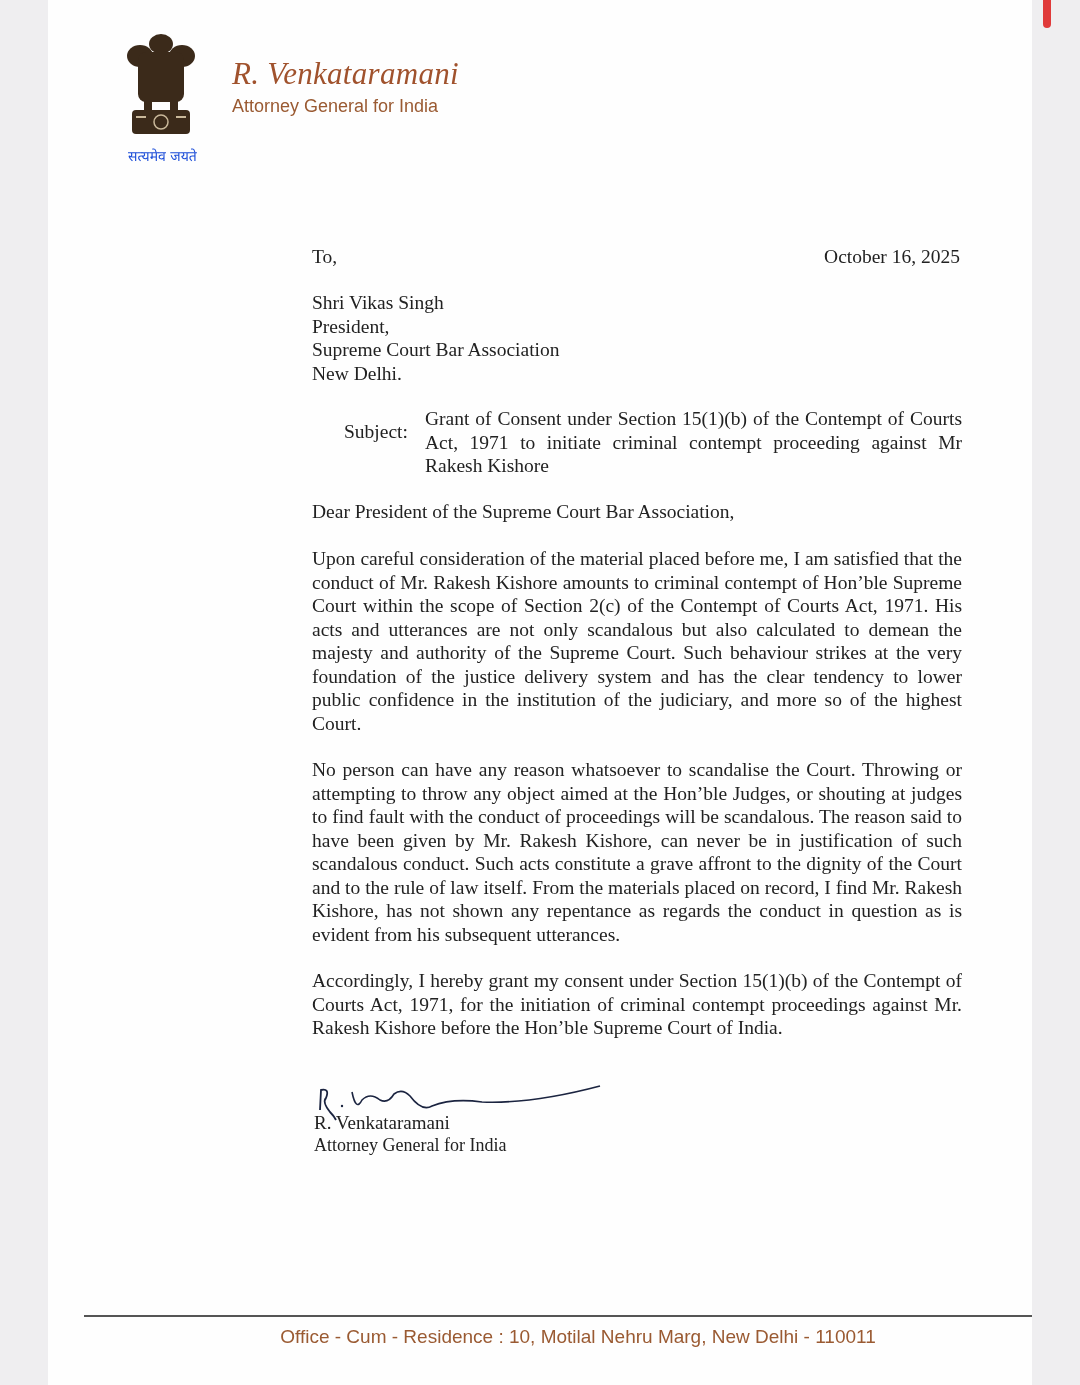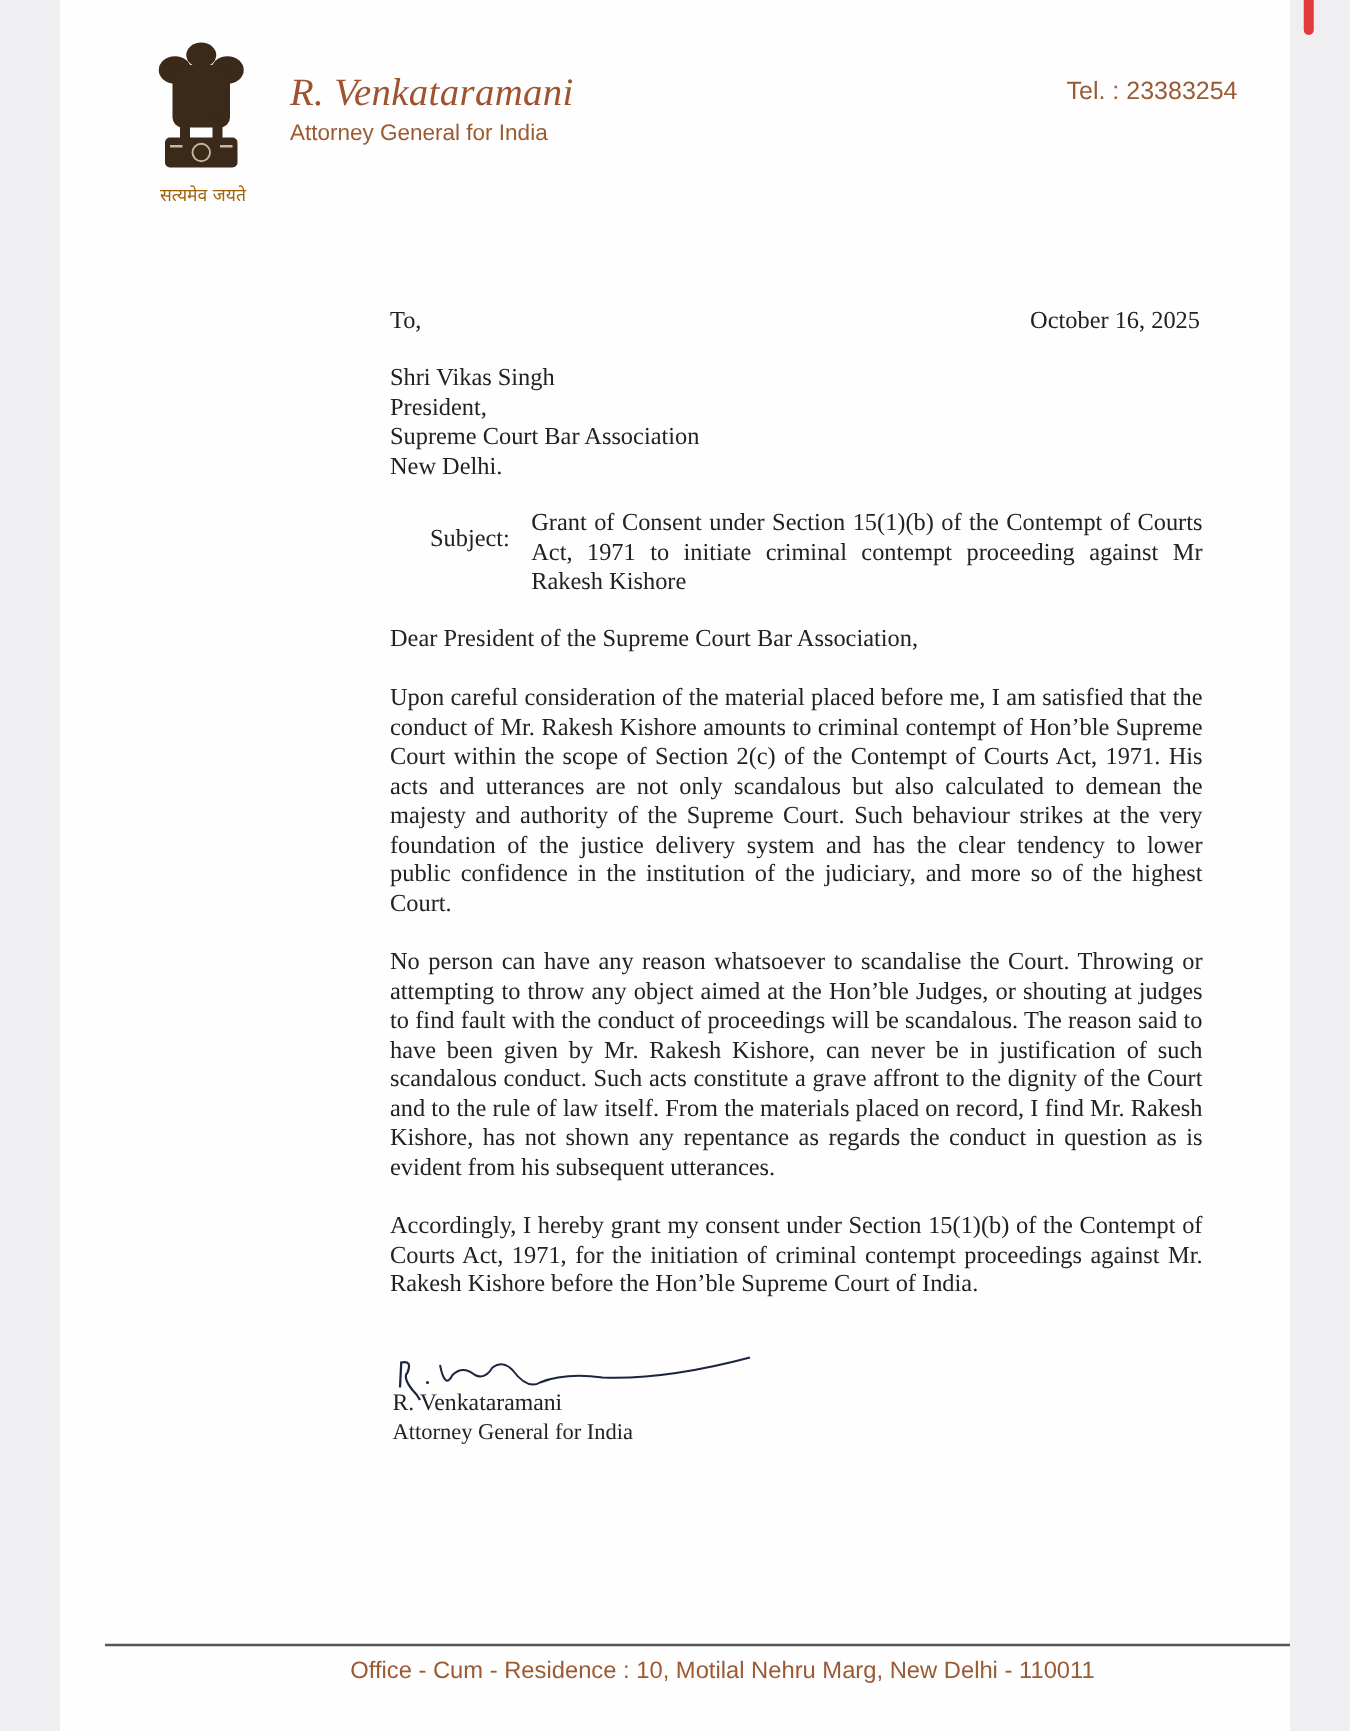--- a/index.html
+++ b/index.html
@@ -1,20 +1,20 @@
 <!DOCTYPE html>
 <html><head>
 <meta charset="utf-8">
 <style>
   html, body { margin:0; padding:0; }
   body { width:1080px; height:1385px; background:#efeef0; position:relative; overflow:hidden; font-family:"Liberation Serif", serif; }
   .page { position:absolute; left:48px; top:0; width:984px; height:1385px; background:#fefefe; }
   .red-mark { position:absolute; left:1043px; top:0; width:8px; height:28px; background:#e03a3a; border-radius:0 0 4px 4px; }
   .emblem { position:absolute; left:122px; top:30px; width:78px; height:110px; }
-  .emblem-motto { position:absolute; left:128px; top:146px; font-size:14px; color:#a16207; font-family:"DejaVu Sans", sans-serif; }
+  .emblem-motto { position:absolute; left:128px; top:146px; font-size:14px; color:#1d4ed8; font-family:"DejaVu Sans", sans-serif; }
   .lh-name { position:absolute; left:232px; top:56px; font-family:"Liberation Serif", serif; font-style:italic; font-size:31px; color:#a0522d; letter-spacing:0.3px; }
   .lh-title { position:absolute; left:232px; top:96px; font-family:"Liberation Sans", sans-serif; font-size:18px; color:#9a5a32; }
   .lh-addr { position:absolute; right:90px; top:60px; text-align:right; font-family:"Liberation Sans", sans-serif; font-size:20px; line-height:26px; color:#9a5a32; }
   .lh-addr sup { font-size:11px; }
   .body-text { color:#222; font-size:19.5px; line-height:23.5px; }
   .date { position:absolute; right:120px; top:217px;margin-top:28px; }
   .to { position:absolute; left:312px; top:245px; }
   .addressee { position:absolute; left:312px; top:291px; }
   .subject-label { position:absolute; left:312px; top:420px;margin-left:32px; }
   .subject-text { position:absolute; left:425px; top:407px; width:537px; text-align:justify; }
@@ -48,21 +48,20 @@
   <circle cx="39" cy="92" r="7" fill="none" stroke="#c9b89a" stroke-width="1.5"></circle>
   <rect x="14" y="86" width="10" height="2" fill="#c9b89a"></rect>
   <rect x="54" y="86" width="10" height="2" fill="#c9b89a"></rect>
 </svg>
 <div class="emblem-motto">सत्यमेव जयते</div>
 
 <div class="lh-name">R. Venkataramani</div>
 <div class="lh-title">Attorney General for India</div>
 
 <div class="lh-addr">
-  <div>Tel. : 23383254</div>
 </div>
 
 <div class="body-text date">October 16, 2025</div>
 <div class="body-text to">To,</div>
 
 <div class="body-text addressee">
   <div>Shri Vikas Singh</div>
   <div>President,</div>
   <div>Supreme Court Bar Association</div>
   <div>New Delhi.</div>

